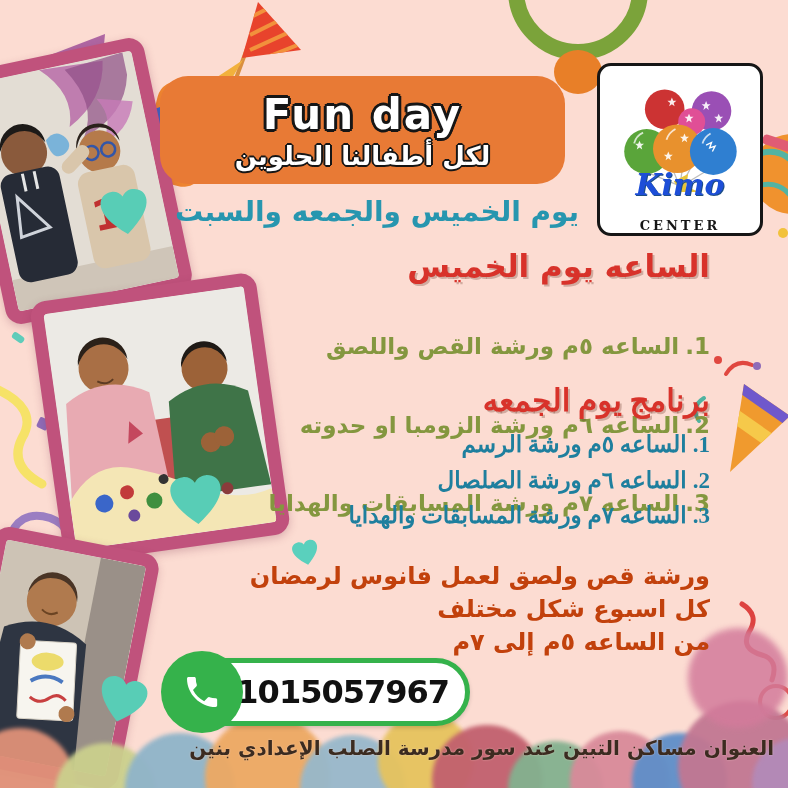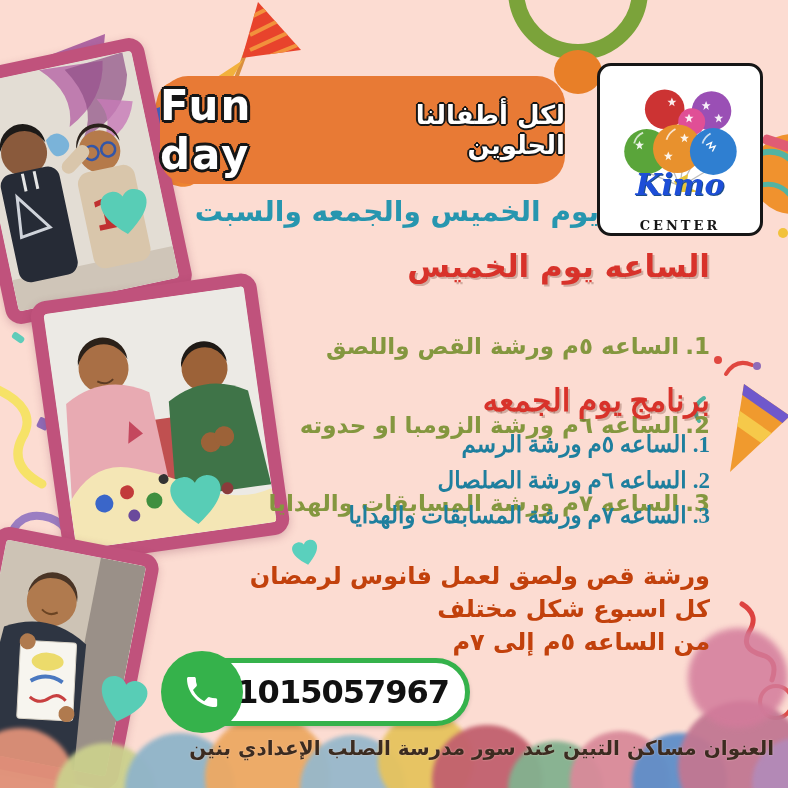--- a/index.html
+++ b/index.html
@@ -19,21 +19,21 @@
   .frame{position:absolute;background:#c0527c;border-radius:16px;z-index:2;box-shadow:0 3px 8px rgba(120,40,70,.25);}
   .frame .photo{position:absolute;inset:13px;background:#e7e2d9;border-radius:4px;overflow:hidden;}
   #frame-top{left:-20px;top:52px;width:190px;height:258px;transform:rotate(-12deg);}
   #frame-mid{left:46px;top:286px;width:228px;height:264px;transform:rotate(-8deg);}
   #frame-bot{left:-28px;top:538px;width:168px;height:240px;transform:rotate(11deg);}
 
   
   .banner{
     left:160px;top:76px;width:405px;height:108px;z-index:5;
     background:#e87a35;border-radius:28px;
-    display:flex;flex-direction:row;align-items:center;justify-content:center;gap:2px;
+    display:flex;flex-direction:column;align-items:center;justify-content:center;gap:2px;
   }
   .fun-day{
     color:#fff;font-weight:bold;font-size:42px;letter-spacing:2px;
     text-shadow:3px 0 #161616,-3px 0 #161616,0 3px #161616,0 -3px #161616,
       2px 2px #161616,-2px -2px #161616,2px -2px #161616,-2px 2px #161616;
   }
   .banner-sub{
     direction:rtl;color:#fff;font-weight:bold;font-size:26px;
     text-shadow:2px 0 #161616,-2px 0 #161616,0 2px #161616,0 -2px #161616,
       1px 1px #161616,-1px -1px #161616,1px -1px #161616,-1px 1px #161616;
@@ -46,21 +46,21 @@
     display:flex;flex-direction:column;align-items:center;
   }
   .logo-name{
     margin-top:-34px;font-family:"DejaVu Serif",serif;font-style:italic;font-weight:bold;
     font-size:30px;color:#1d4ed8;text-shadow:1px 1px 0 #1d4e86;z-index:2;
   }
   .logo-sub{font-family:"DejaVu Serif",serif;font-weight:bold;font-size:13px;letter-spacing:3px;color:#161616;margin-top:16px;}
 
   
   .days-line{
-    left:179px;top:195px;width:420px;z-index:5;text-align:right;direction:rtl;
+    left:167px;top:195px;width:420px;z-index:5;text-align:center;direction:rtl;
     color:#2796af;font-weight:bold;font-size:28px;
   }
   .section{position:absolute;right:78px;width:480px;z-index:5;direction:rtl;text-align:right;}
   .sec-heading{
     color:#d8322a;font-weight:bold;font-size:31px;line-height:40px;
     text-shadow:2px 2px 0 rgba(110,60,45,.30);
   }
   .item{direction:rtl;font-weight:bold;font-size:23px;line-height:35.5px;}
   .item .num{padding-left:6px;}
   .olive{color:#84973f;margin-top:43px;}

